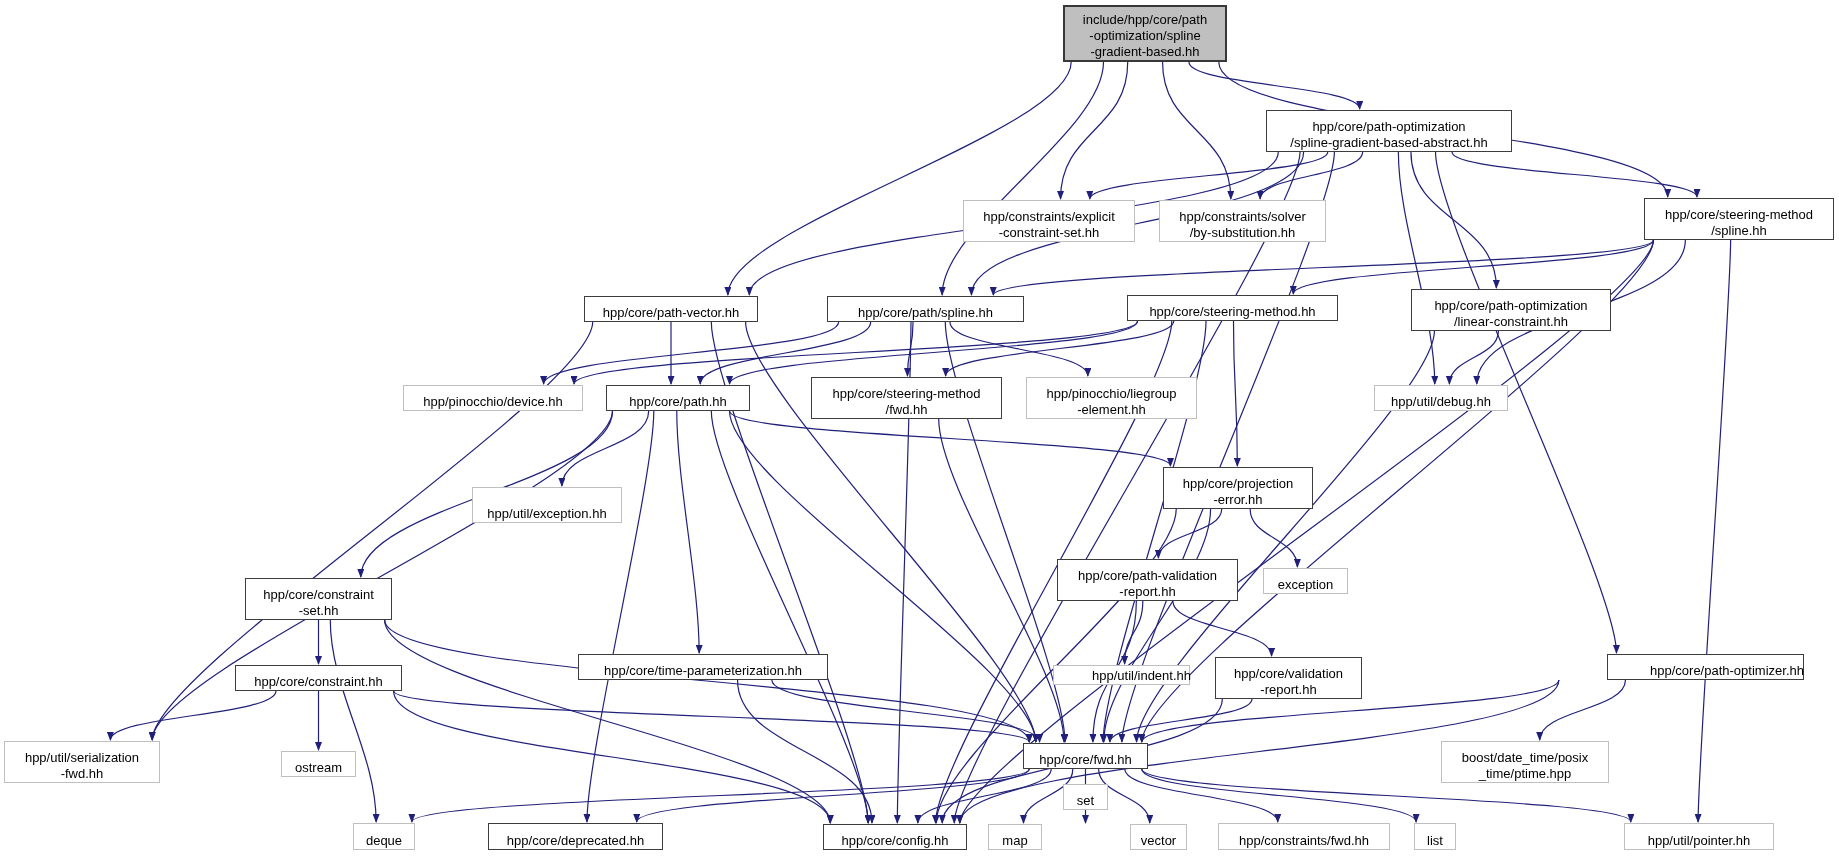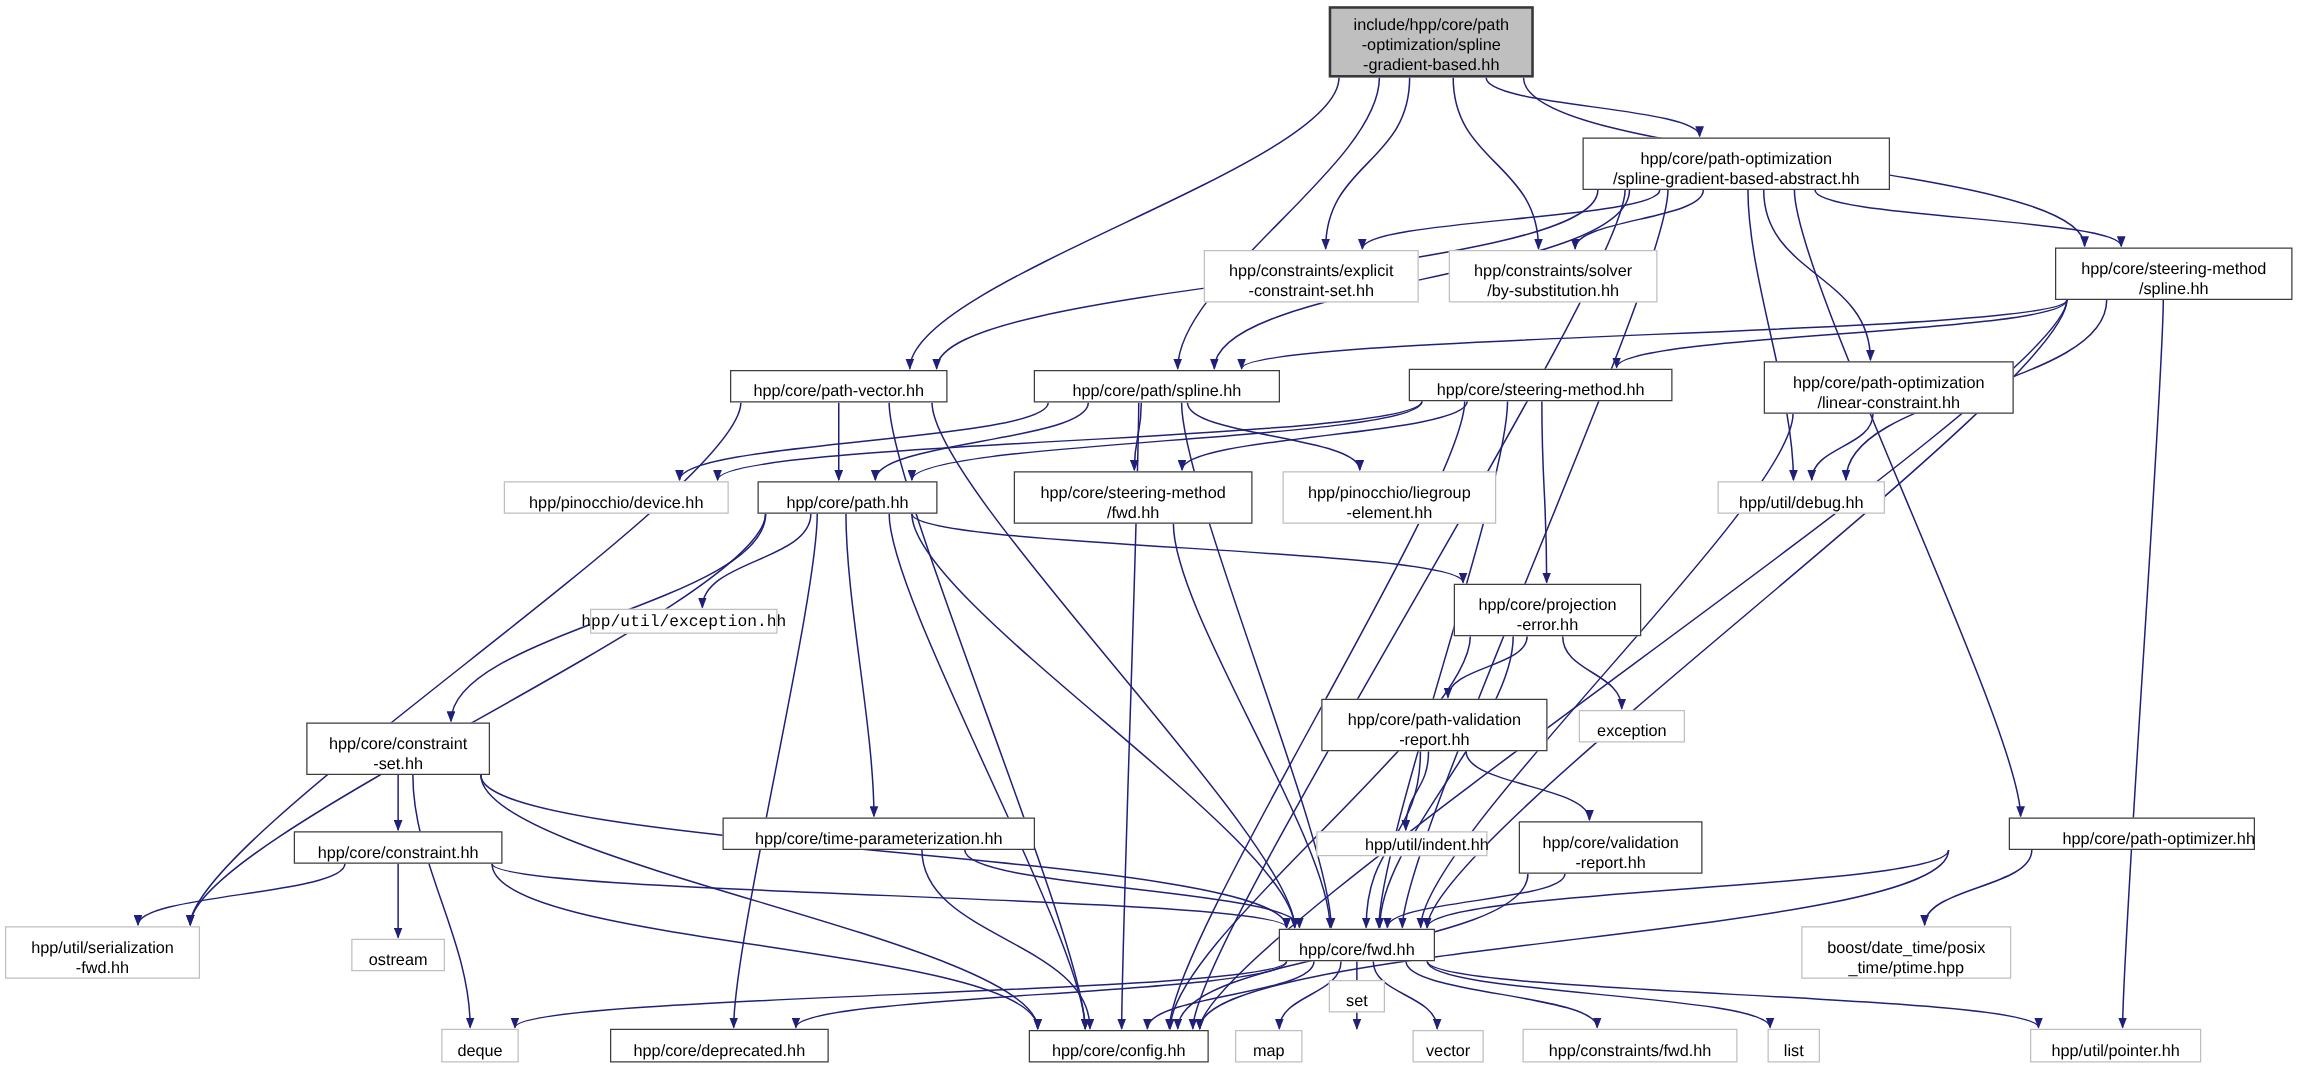--- a/index.html
+++ b/index.html
@@ -169,21 +169,21 @@
       <span>hpp/core/steering-method</span>
       <span>/fwd.hh</span>
     </div>
     <div class="node external" style="left: 1026px; top: 377px; width: 171px; height: 42px;">
       <span>hpp/pinocchio/liegroup</span>
       <span>-element.hh</span>
     </div>
     <div class="node external" style="left: 1374px; top: 385px; width: 134px; height: 26px;">
       <span>hpp/util/debug.hh</span>
     </div>
-    <div class="node external" style="left: 472px; top: 487px; width: 150px; height: 20px; font-family: Liberation Mono, monospace;">
+    <div class="node external" style="left: 472px; top: 487px; width: 150px; height: 36px;">
       <span>hpp/util/exception.hh</span>
     </div>
     <div class="node internal" style="left: 1163px; top: 467px; width: 150px; height: 42px;">
       <span>hpp/core/projection</span>
       <span>-error.hh</span>
     </div>
     <div class="node internal" style="left: 245px; top: 578px; width: 147px; height: 42px;">
       <span>hpp/core/constraint</span>
       <span>-set.hh</span>
     </div>
@@ -241,16 +241,16 @@
     </div>
     <div class="node external" style="left: 1130px; top: 824px; width: 57px; height: 26px;">
       <span>vector</span>
     </div>
     <div class="node external" style="left: 1218px; top: 823px; width: 172px; height: 27px;">
       <span>hpp/constraints/fwd.hh</span>
     </div>
     <div class="node external" style="left: 1414px; top: 823px; width: 42px; height: 27px;">
       <span>list</span>
     </div>
-    <div class="node external" style="left: 1624px; top: 823px; width: 137px; height: 27px;">
+    <div class="node external" style="left: 1624px; top: 823px; width: 150px; height: 27px;">
       <span>hpp/util/pointer.hh</span>
     </div>
   </div>
 
 </body></html>

